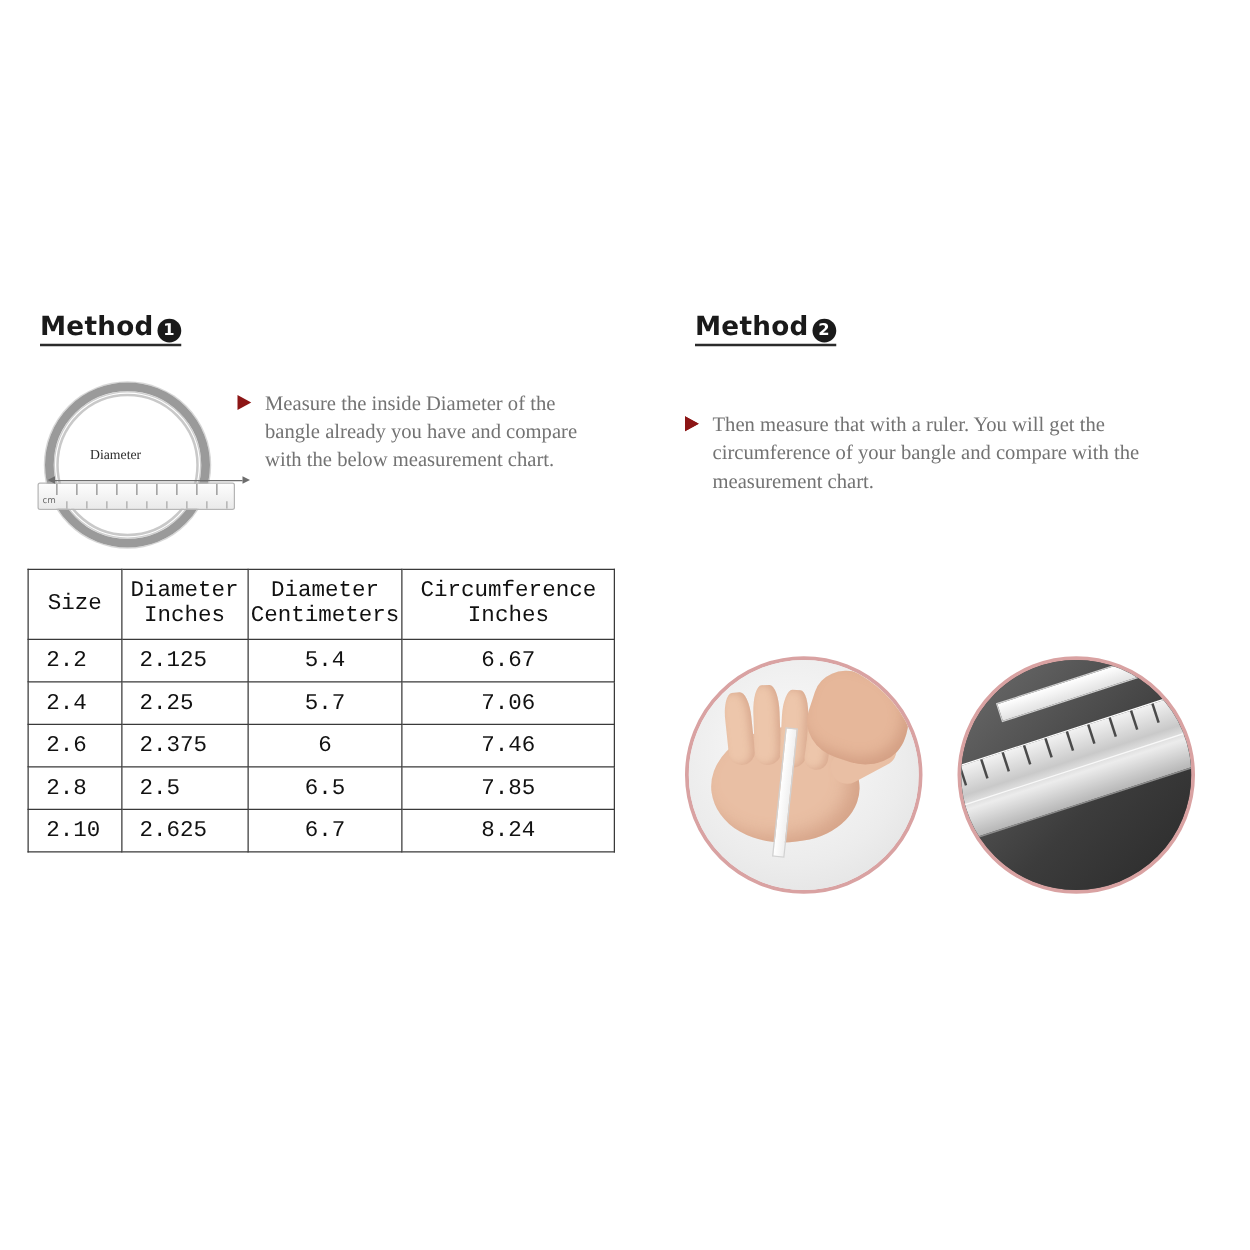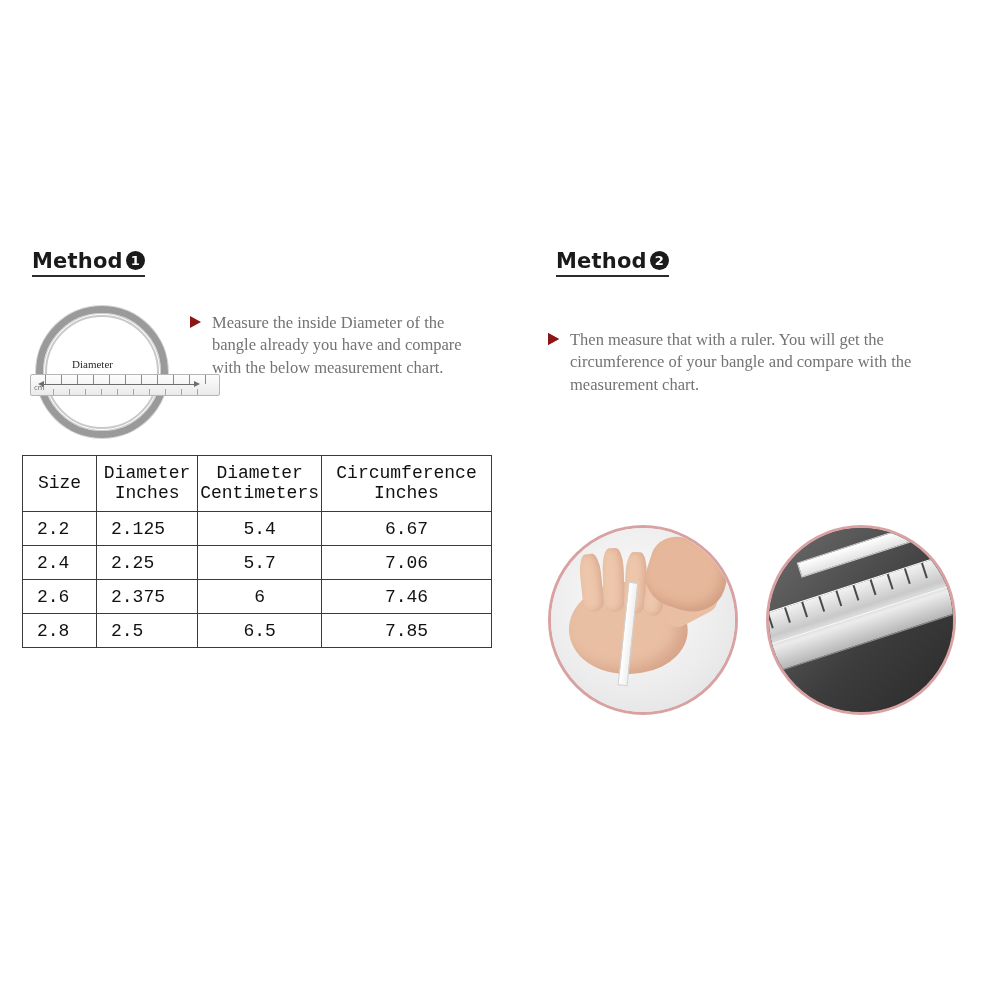--- a/index.html
+++ b/index.html
@@ -17,21 +17,21 @@
   }
 
   
   .method-head {
     font-family: "DejaVu Sans", sans-serif;
     font-size: 21px;
     font-weight: 600;
     color: #1a1a1a;
     letter-spacing: 0.2px;
     display: inline-flex;
-    align-items: flex-start;
+    align-items: flex-end;
     gap: 3px;
     border-bottom: 2px solid #2b2b2b;
     padding-bottom: 2px;
     line-height: 1.1;
   }
   .method-num {
     display: inline-flex;
     align-items: center;
     justify-content: center;
     width: 19px; height: 19px;
@@ -70,22 +70,22 @@
   }
   .diam-label {
     position: absolute;
     left: 40px; top: 58px;
     font-family: "Liberation Serif", serif;
     font-size: 11px;
     color: #2a2a2a;
   }
   .ruler {
     position: absolute;
-    left: -2px; top: 74px;
-    width: 190px; height: 22px;
+    left: -2px; top: 86px;
+    width: 158px; height: 22px;
     background: linear-gradient(#fdfdfd, #eaeaea);
     border: 1px solid #b5b5b5;
     border-radius: 2px;
     overflow: hidden;
   }
   .ruler .tick {
     position: absolute;
     top: 0;
     width: 1px;
     height: 9px;
@@ -368,20 +368,26 @@
           <td class="c0">2.6</td>
           <td class="c1">2.375</td>
           <td class="c2">6</td>
           <td class="c3">7.46</td>
         </tr>
         <tr>
           <td class="c0">2.8</td>
           <td class="c1">2.5</td>
           <td class="c2">6.5</td>
           <td class="c3">7.85</td>
+        </tr>
+        <tr>
+          <td class="c0">2.10</td>
+          <td class="c1">2.625</td>
+          <td class="c2">6.7</td>
+          <td class="c3">8.24</td>
         </tr>
       </tbody>
     </table>
   </div>
 
   <div style="position:absolute;left:556px;top:250px;">
     <span class="method-head">
       <span>Method</span>
       <span class="method-num">2</span>
     </span>

